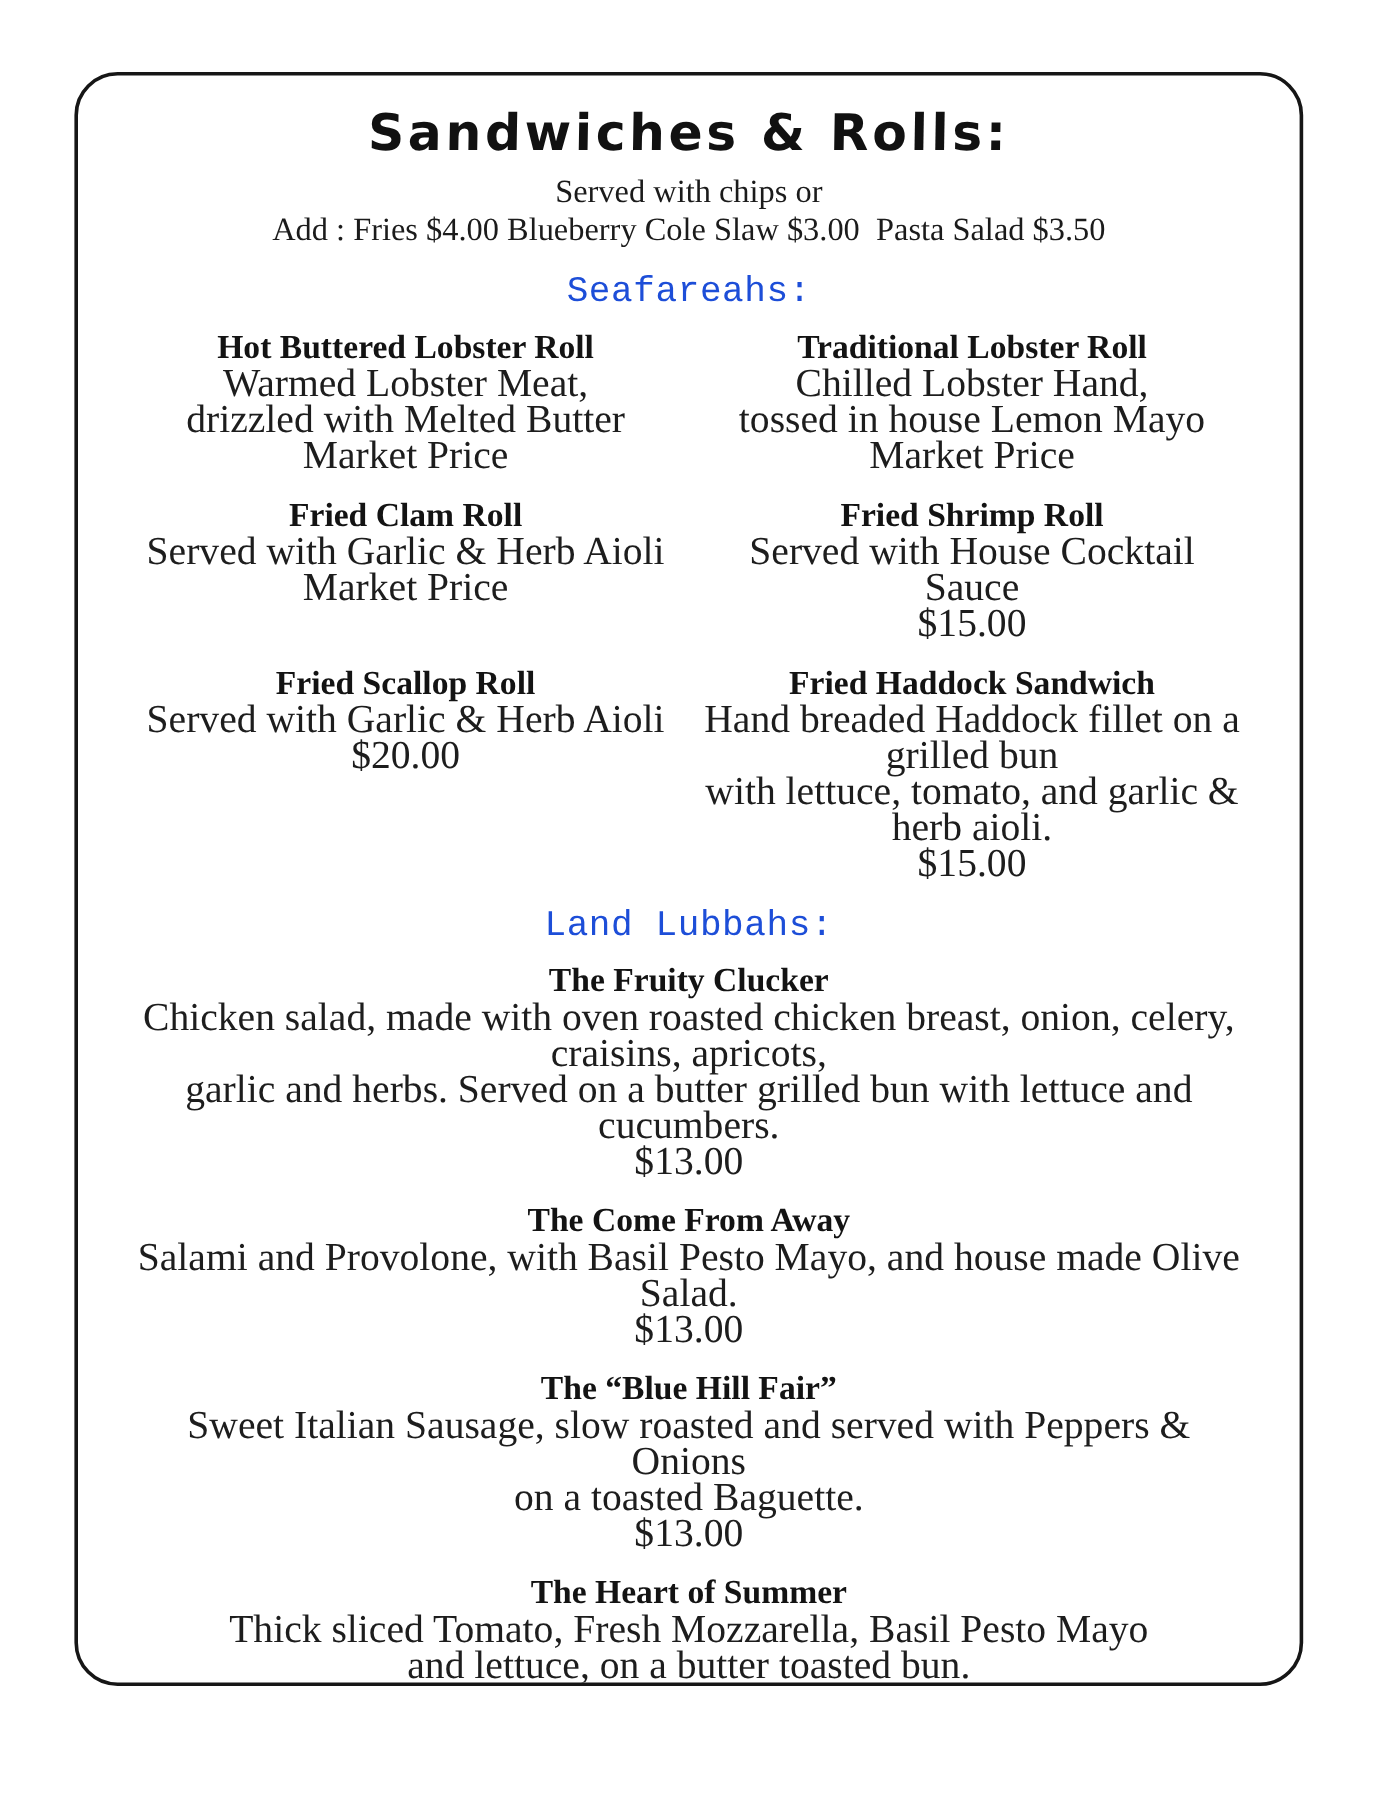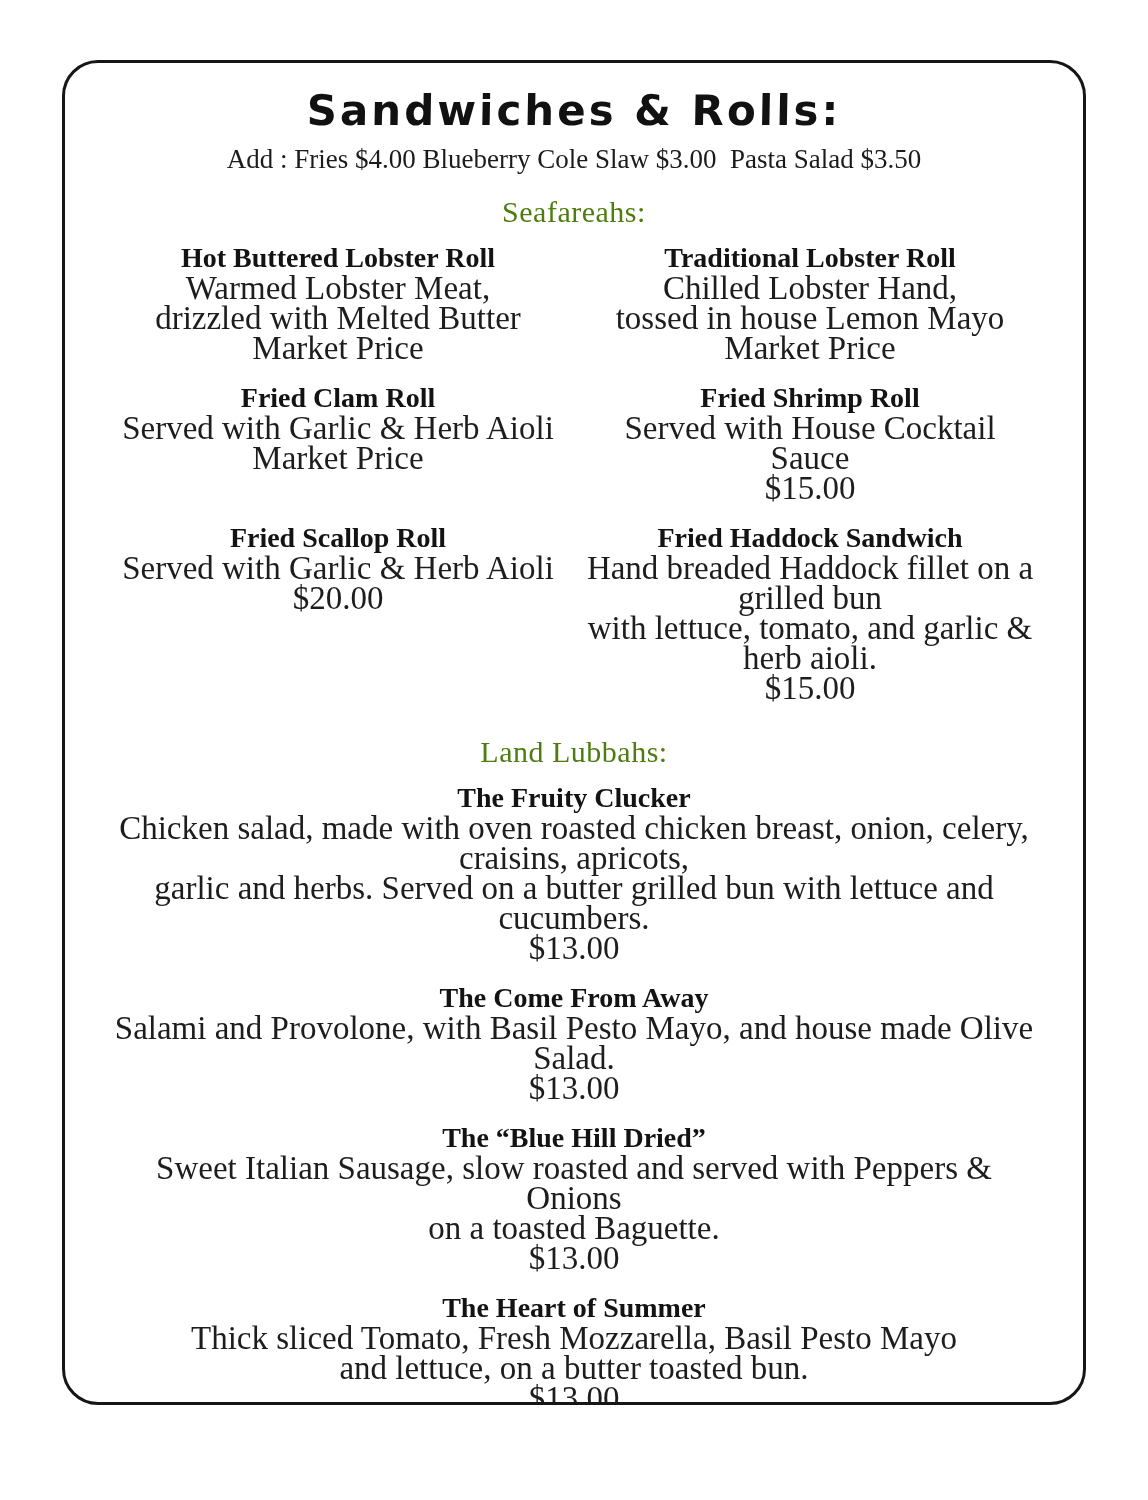--- a/index.html
+++ b/index.html
@@ -46,23 +46,24 @@
     margin: 0;
   }
   .addons {
     white-space: pre-wrap;
     margin-bottom: 20px;
   }
   .section-heading {
     font-size: 30px;
     line-height: 34px;
     font-weight: 400;
-    color: #4d7c0f;
+    color: #1d4ed8;
     letter-spacing: 0.5px;
-    margin: 20px 0 14px 0;
+    margin: 8px 0 14px 0;
+    font-family: Liberation Mono, monospace;
   }
   .grid {
     display: grid;
     grid-template-columns: 1fr 1fr;
     column-gap: 22px;
     padding: 0 6px;
   }
   .item {
     margin-bottom: 20px;
   }
@@ -84,20 +85,21 @@
     margin-bottom: 20px;
   }
 </style>
 </head>
 <body>
 
 <div class="page">
   <div class="menu-card">
 
     <div class="menu-title">Sandwiches &amp; Rolls:</div>
+    <p class="sub">Served with chips or</p>
     <p class="sub addons">Add : Fries $4.00 Blueberry Cole Slaw $3.00  Pasta Salad $3.50</p>
 
     <div class="section-heading">Seafareahs:</div>
 
     <div class="grid">
 
       <div class="item">
         <div class="item-name">Hot Buttered Lobster Roll</div>
         <div class="item-desc">Warmed Lobster Meat,</div>
         <div class="item-desc">drizzled with Melted Butter</div>
@@ -149,21 +151,21 @@
         <div class="item-price">$13.00</div>
       </div>
 
       <div class="item">
         <div class="item-name">The Come From Away</div>
         <div class="item-desc">Salami and Provolone, with Basil Pesto Mayo, and house made Olive Salad.</div>
         <div class="item-price">$13.00</div>
       </div>
 
       <div class="item">
-        <div class="item-name">The “Blue Hill Dried”</div>
+        <div class="item-name">The “Blue Hill Fair”</div>
         <div class="item-desc">Sweet Italian Sausage, slow roasted and served with Peppers &amp; Onions</div>
         <div class="item-desc">on a toasted Baguette.</div>
         <div class="item-price">$13.00</div>
       </div>
 
       <div class="item">
         <div class="item-name">The Heart of Summer</div>
         <div class="item-desc">Thick sliced Tomato, Fresh Mozzarella, Basil Pesto Mayo</div>
         <div class="item-desc">and lettuce, on a butter toasted bun.</div>
         <div class="item-price">$13.00</div>

